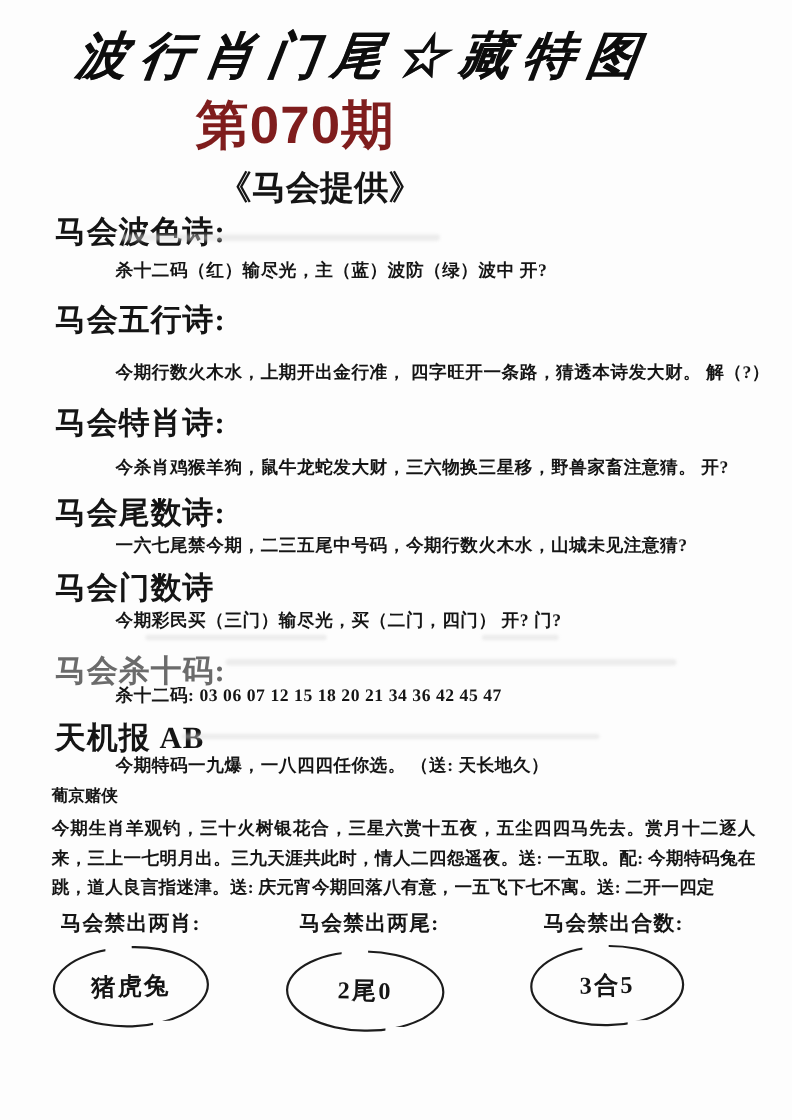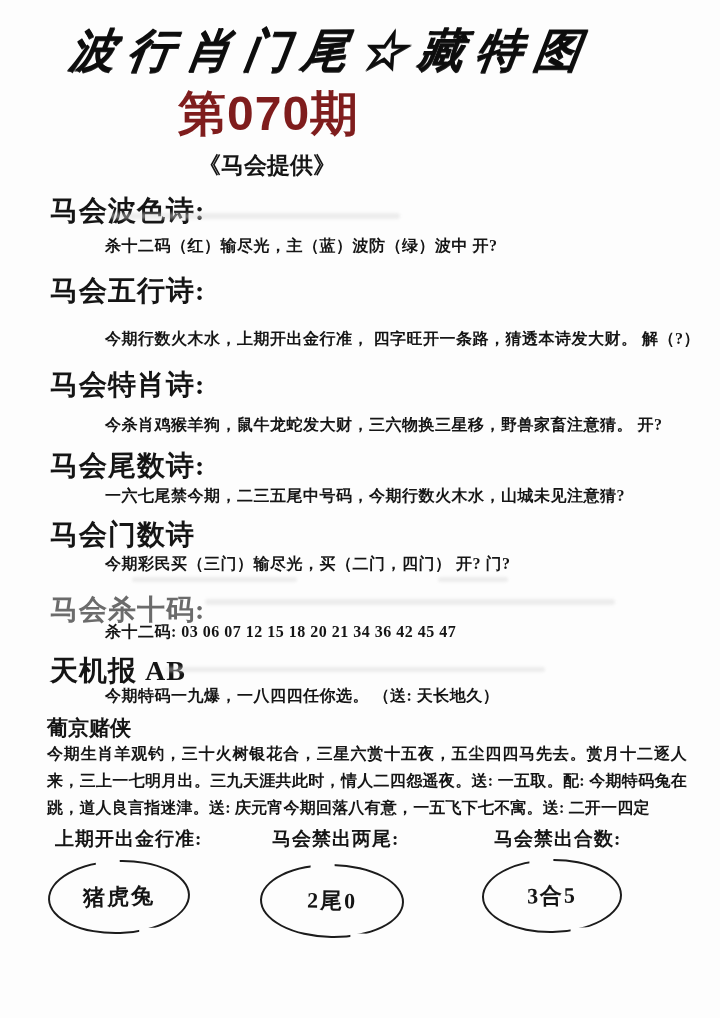--- a/index.html
+++ b/index.html
@@ -17,25 +17,25 @@
     transform:skewX(-8deg);
     color:#0d0d0d;
     text-shadow:0.5px 0.5px 0 #2a2a2a;
   }
   .issue{
     left:178px;top:82px;
     font-size:48px;letter-spacing:1px;
     font-family:"Liberation Sans","DejaVu Sans",sans-serif;
     color:#7f1d1d;
   }
-  .provider{left:198px;top:150px;font-size:23px;}
+  .provider{left:198px;top:150px;font-size:31px;}
   .sec-heading{left:50px;font-size:28px;letter-spacing:1px;}
   .sec-line{left:105px;font-size:16px;letter-spacing:0.5px;}
   .faded{color:#474747;opacity:.8;filter:blur(.3px);}
-  .gambler-heading{left:47px;top:714px;font-size:21px;}
+  .gambler-heading{left:47px;top:714px;font-size:15px;}
   .gambler-text{
     position:absolute;left:47px;top:740px;width:640px;
     font-size:16px;line-height:27px;letter-spacing:0.2px;
     white-space:normal;text-align:justify;
   }
   .foot-label{top:826px;font-size:19px;letter-spacing:1px;}
   .oval{
     position:absolute;height:70px;
     border:2px solid #1c1c1c;border-radius:50%;
     display:flex;align-items:center;justify-content:center;
@@ -76,21 +76,21 @@
 
 <div class="abs sec-heading faded" style="top:591px">马会杀十码:</div>
 <div class="abs sec-line" style="top:622px">杀十二码: 03 06 07 12 15 18 20 21 34 36 42 45 47</div>
 
 <div class="abs sec-heading" style="top:652px">天机报 AB</div>
 <div class="abs sec-line" style="top:686px">今期特码一九爆，一八四四任你选。 （送: 天长地久）</div>
 
 <div class="abs gambler-heading">葡京赌侠</div>
 <div class="gambler-text">今期生肖羊观钓，三十火树银花合，三星六赏十五夜，五尘四四马先去。赏月十二逐人来，三上一七明月出。三九天涯共此时，情人二四怨遥夜。送: 一五取。配: 今期特码兔在跳，道人良言指迷津。送: 庆元宵今期回落八有意，一五飞下七不寓。送: 二开一四定</div>
 
-<div class="abs foot-label" style="left:55px">上期开出金行准:</div>
+<div class="abs foot-label" style="left:55px">马会禁出两肖:</div>
 <div class="abs foot-label" style="left:272px">马会禁出两尾:</div>
 <div class="abs foot-label" style="left:494px">马会禁出合数:</div>
 
 <div class="oval oval1">
   <span>猪虎兔</span>
 </div>
 <div class="oval oval2">
   <span>2尾0</span>
 </div>
 <div class="oval oval3">

